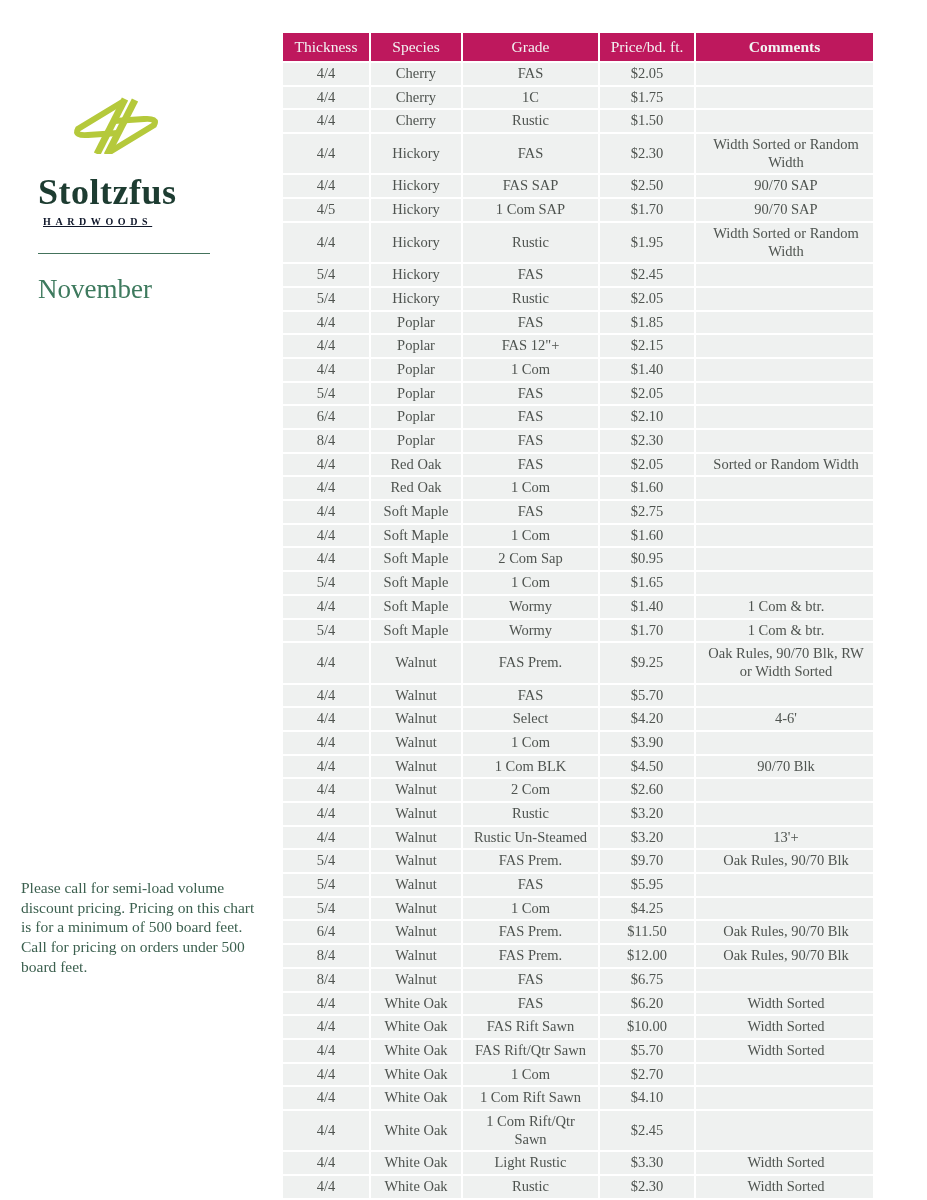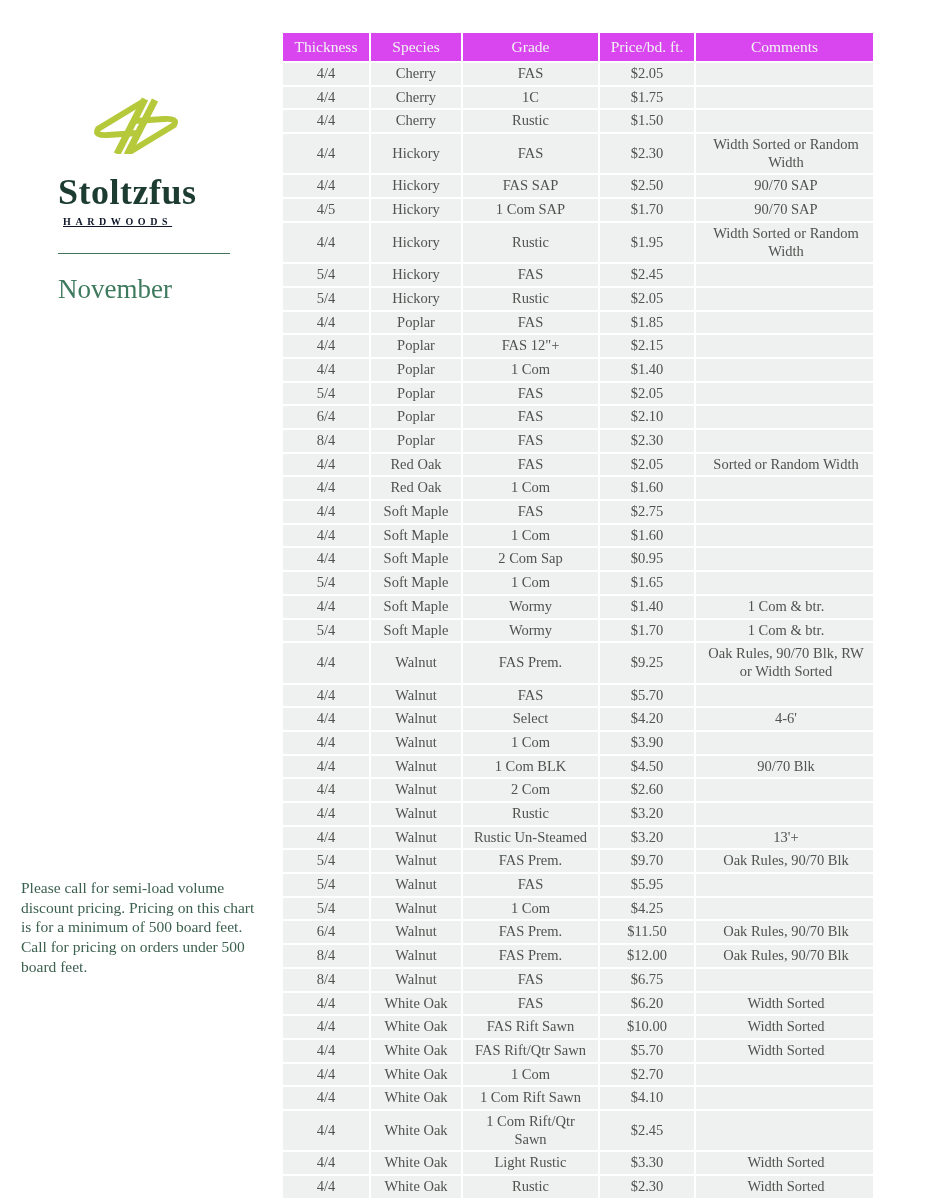--- a/index.html
+++ b/index.html
@@ -9,21 +9,20 @@
     font-family: "Liberation Serif", "DejaVu Serif", serif;
     overflow: hidden;
     position: relative;
   }
 
   
   .sidebar {
     position: absolute;
     left: 38px; top: 96px;
     width: 238px;
-    margin-left: 20px;
   }
   .logo-wrap { margin-left: 26px; margin-bottom: 16px; }
   .brand-name {
     font-size: 36px;
     font-weight: 600;
     color: #1d3c31;
     letter-spacing: 0.5px;
     line-height: 1.0;
   }
   .brand-sub {
@@ -66,32 +65,32 @@
     border-spacing: 0;
     table-layout: fixed;
   }
   .col-thickness { width: 88px; }
   .col-species   { width: 92px; }
   .col-grade     { width: 137px; }
   .col-price     { width: 96px; }
   .col-comments  { width: 177px; }
 
   thead th {
-    background: #d946ef;
+    background: #be185d;
     color: #f2f4f3;
     font-weight: 400;
     font-size: 15.5px;
     height: 30px;
     text-align: center;
     vertical-align: middle;
     border-right: 2px solid #ffffff;
     border-bottom: 2px solid #ffffff;
     padding: 2px 2px;
   }
-  thead th:last-child { border-right: none; }
+  thead th:last-child { border-right: none; font-weight: bold; }
 
   tbody td {
     background: #eff1f0;
     color: #4e534f;
     font-size: 14.5px;
     line-height: 1.22;
     text-align: center;
     vertical-align: middle;
     padding: 2px 6px;
     border-right: 2px solid #ffffff;

